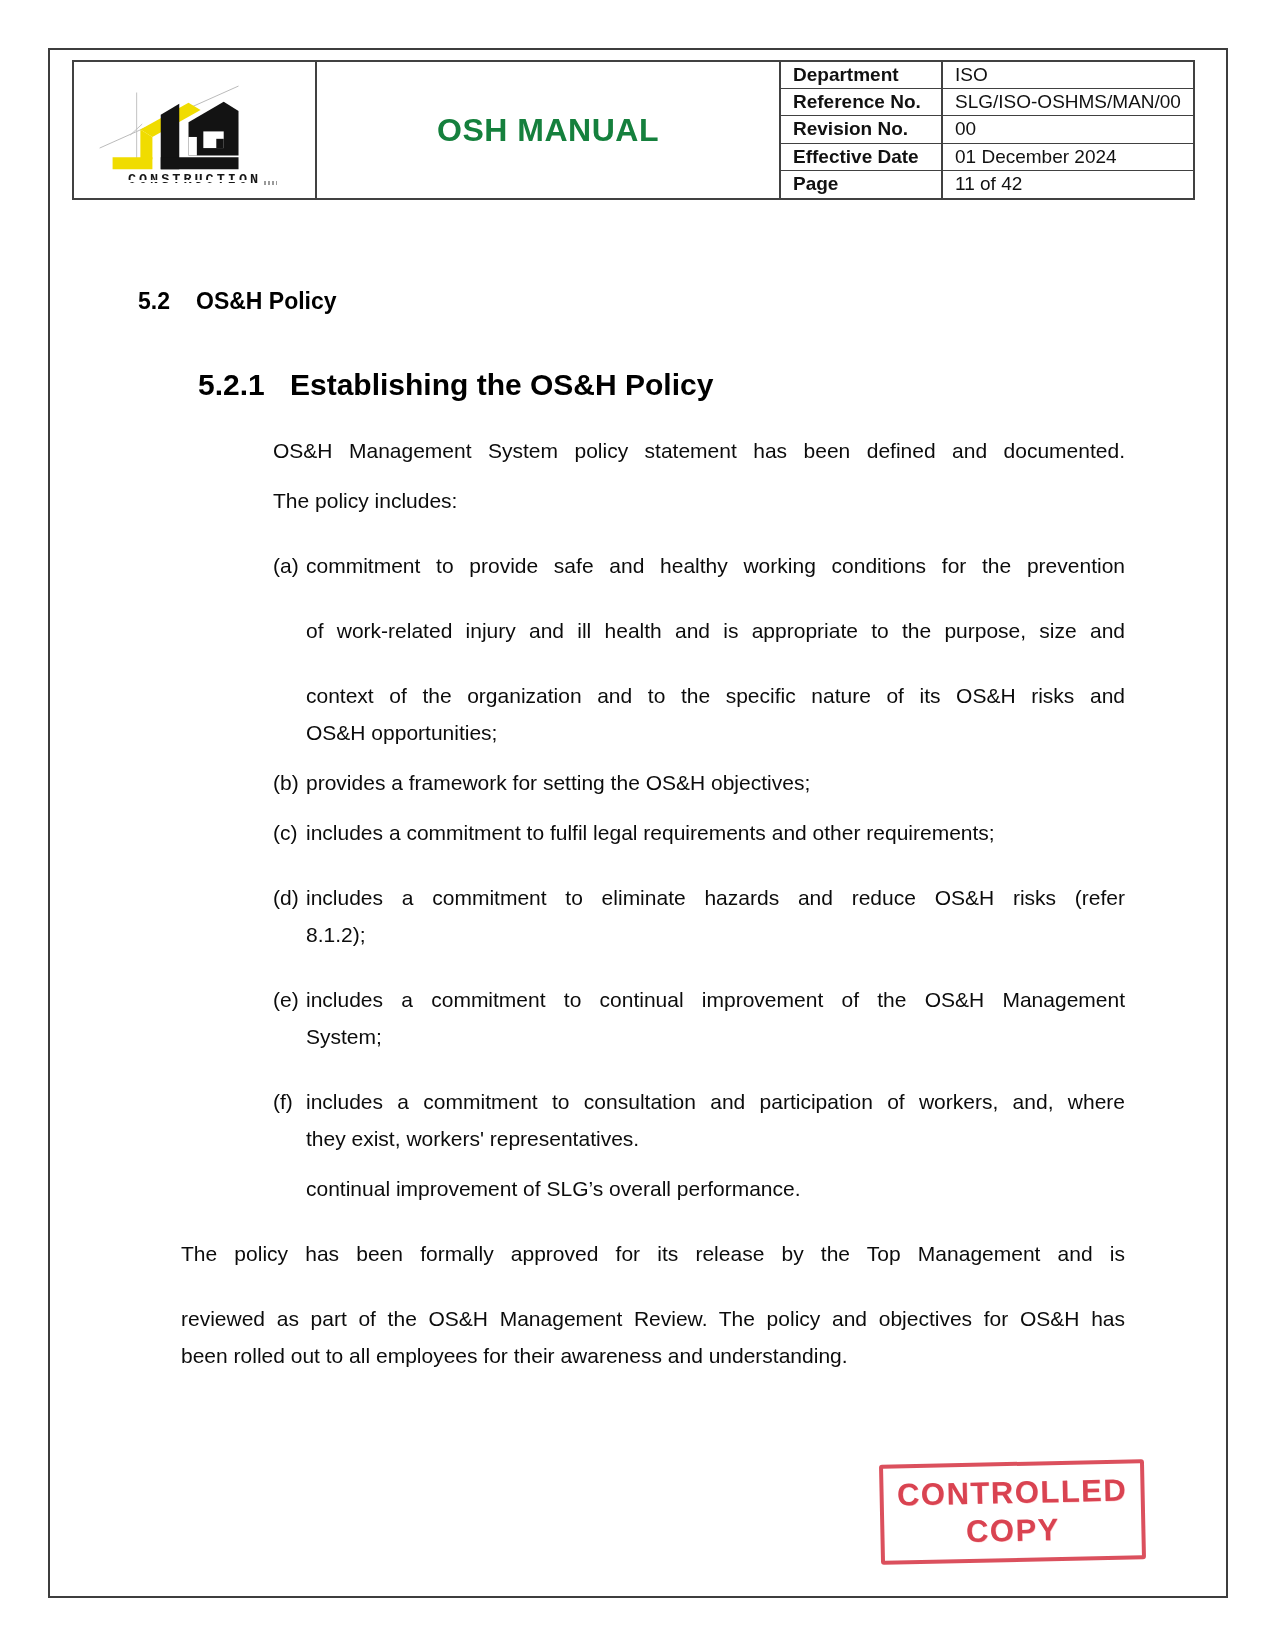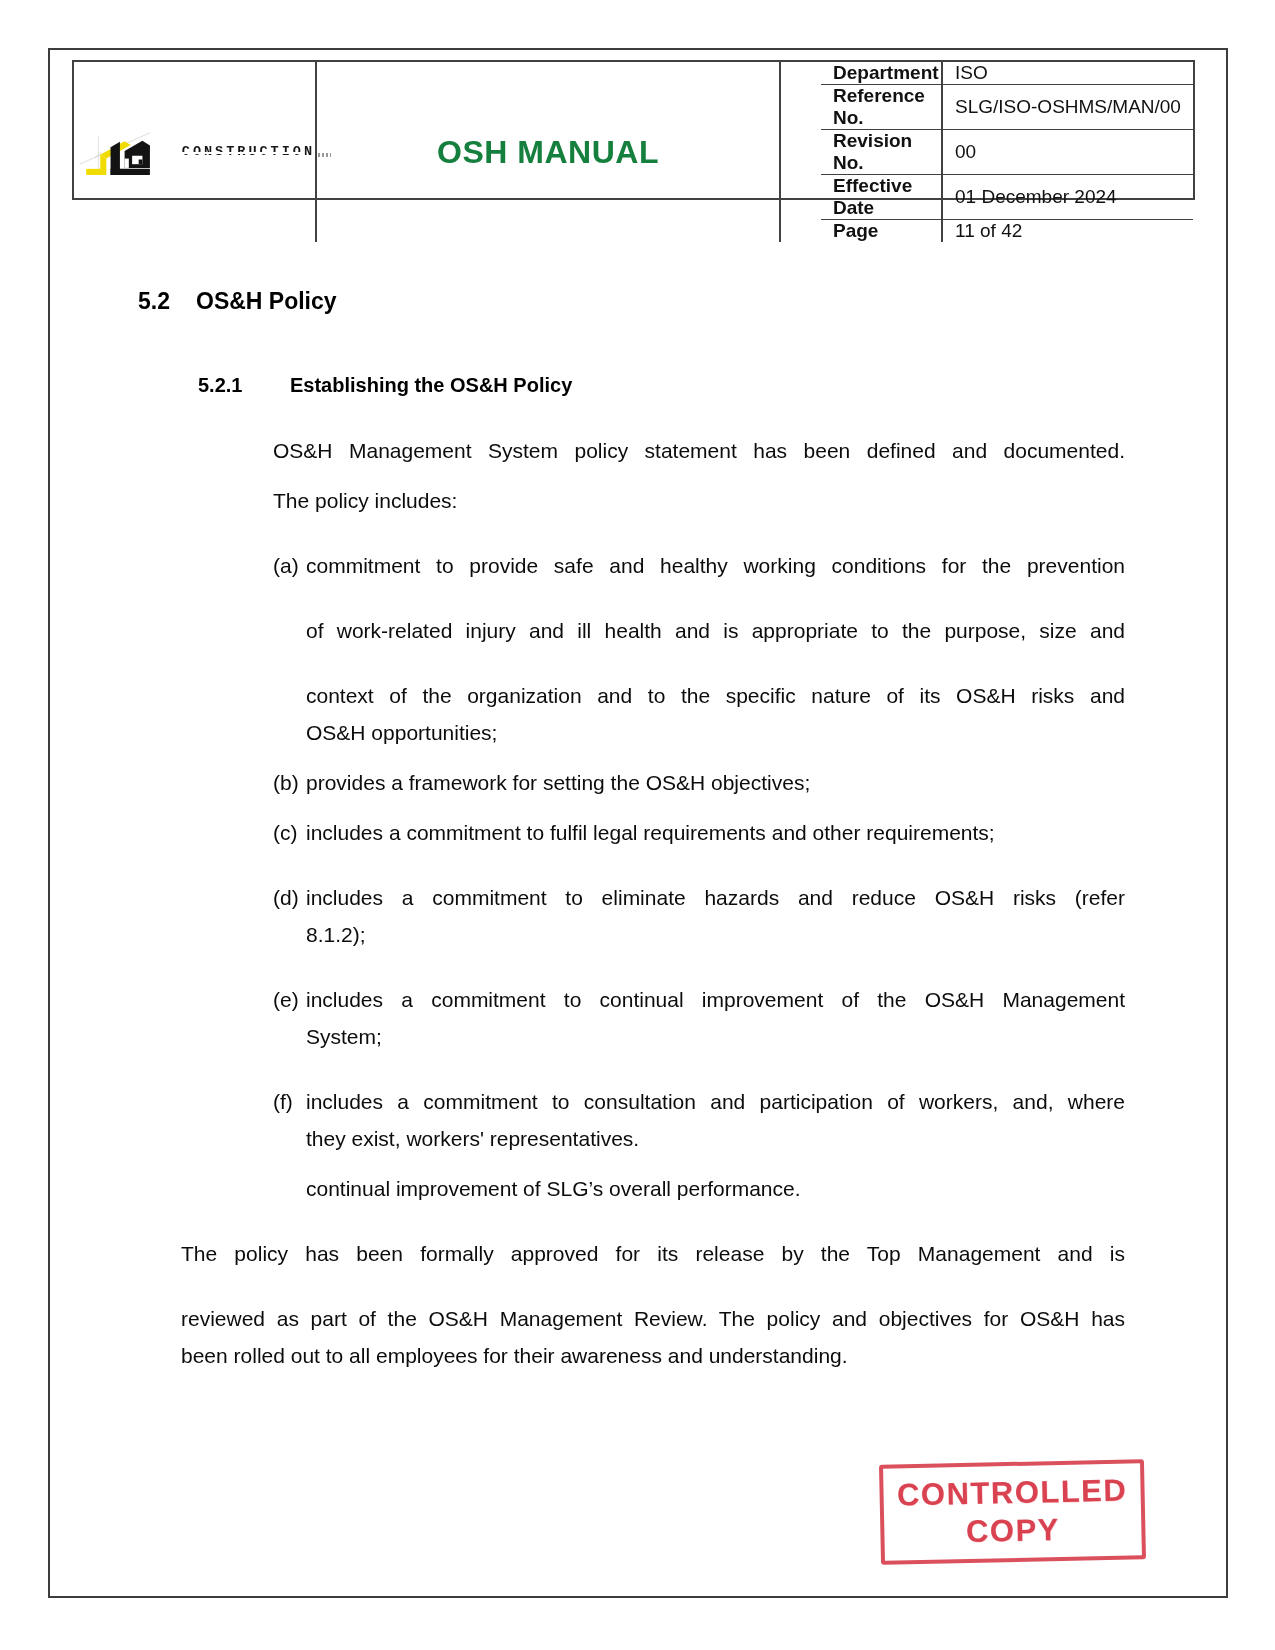--- a/index.html
+++ b/index.html
@@ -23,38 +23,38 @@
     width:1123px; height:140px;
     border:2px solid #414141;
     box-sizing:border-box;
     display:grid;
     grid-template-columns:243px 464px 162px 1fr;
     grid-template-rows:repeat(5, 1fr);
   }
   .logo-cell{
     grid-column:1; grid-row:1/6;
     border-right:2px solid #414141;
-    display:flex; flex-direction:row;
+    display:flex; flex-direction:column;
     align-items:center; justify-content:center;
   }
   .title-cell{
     grid-column:2; grid-row:1/6;
     border-right:2px solid #414141;
     display:flex; align-items:center; justify-content:center;
   }
   .doc-title{
     font-size:32px; font-weight:bold; letter-spacing:0.5px; color:#15803d;
   }
   .meta-label{
     grid-column:3;
     border-right:2px solid #414141;
     border-bottom:1.5px solid #414141;
     font-weight:bold; font-size:19px;
     display:flex; align-items:center;
-    padding-left:12px; box-sizing:border-box;margin-left:40px;
+    padding-left:12px; box-sizing:border-box;
   }
   .meta-value{
     grid-column:4;
     border-bottom:1.5px solid #414141;
     font-size:19px;
     display:flex; align-items:center;
     padding-left:12px; box-sizing:border-box;
   }
   .row5{ border-bottom:none; }
   
@@ -73,21 +73,21 @@
     background:repeating-linear-gradient(90deg,#9a9a9a 0 2px,transparent 2px 4px);
   }
   
   .content{
     position:absolute; left:88px; top:232px;
     width:987px;
     font-size:21px; line-height:37px; color:#0c0c0c;
   }
   .h1{ font-size:23px; font-weight:bold; line-height:38px; color:#000; }
   .h1 .num{ display:inline-block; width:58px; }
-  .h2{ font-size:20px; font-weight:bold; line-height:38px; margin:46px 0 0 60px; color:#000; }
+  .h2{ font-size:30px; font-weight:bold; line-height:38px; margin:46px 0 0 60px; color:#000; }
   .h2 .num{ display:inline-block; width:92px; }
   .para{ margin:13px 0 0 135px; }
   .closing{ margin:13px 0 0 43px; }
   .item{ margin:13px 0 0 135px; }
   .ln{ text-align:left; }
   .jl{ text-align:justify; text-align-last:justify;margin-top:28px; }
   .ind{ margin-left:33px; }
   .lbl{ display:inline-block; width:33px; text-align:left; }
   
   .stamp{

